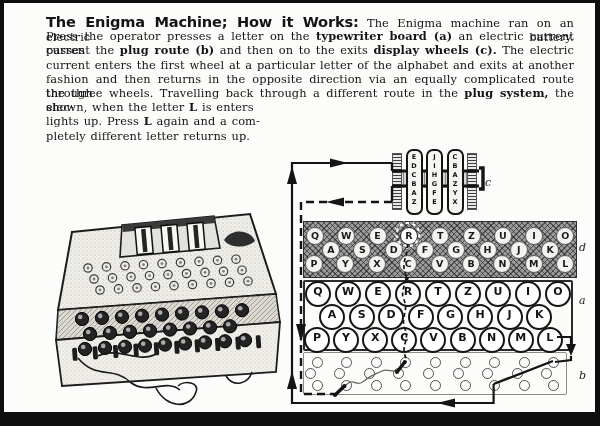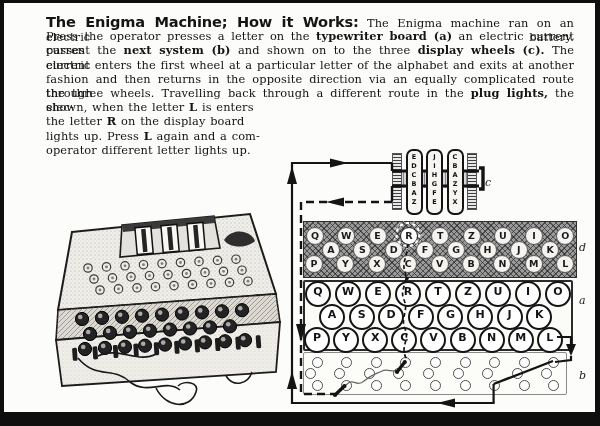--- a/index.html
+++ b/index.html
@@ -49,28 +49,27 @@
   .machine{position:absolute;left:38px;top:198px;z-index:1;}
 </style>
 </head>
 <body>
 
 <div class="page">
 
   <div class="article" id="article">
       <div class="line j"><span class="seg-h ">The Enigma Machine; How it Works:</span><span class=""> The Enigma machine ran on an electric battery.</span></div>
       <div class="line j"><span class="">Press the operator presses a letter on the </span><span class="seg-b">typewriter board (a)</span><span class=""> an electric current passes</span></div>
-      <div class="line j"><span class="">current the </span><span class="seg-b">next system (b)</span><span class=""> and shown on to the three </span><span class="seg-b">display wheels (c).</span><span class=""> The electric</span></div>
+      <div class="line j"><span class="">current the </span><span class="seg-b">plug route (b)</span><span class=""> and then on to the exits </span><span class="seg-b">display wheels (c).</span><span class=""> The electric</span></div>
       <div class="line j"><span class="">current enters the first wheel at a particular letter of the alphabet and exits at another</span></div>
       <div class="line j"><span class="">fashion and then returns in the opposite direction via an equally complicated route through</span></div>
-      <div class="line j"><span class="">the three wheels. Travelling back through a different route in the </span><span class="seg-b">plug lights,</span><span class=""> the elec-</span></div>
+      <div class="line j"><span class="">the three wheels. Travelling back through a different route in the </span><span class="seg-b">plug system,</span><span class=""> the elec-</span></div>
       <div class="line"><span class="">shown, when the letter </span><span class="seg-b">L</span><span class=""> is enters</span></div>
-      <div class="line"><span class="">the letter </span><span class="seg-b">R</span><span class=""> on the display board</span></div>
       <div class="line"><span class="">lights up. Press </span><span class="seg-b">L</span><span class=""> again and a com-</span></div>
-      <div class="line"><span class="">operator different letter lights up.</span></div>
+      <div class="line"><span class="">pletely different letter returns up.</span></div>
     </div>
 
   <svg class="machine" width="252" height="222" viewBox="0 0 252 222">
     <defs>
       <pattern id="stip" width="4" height="4" patternUnits="userSpaceOnUse">
         <circle cx="1" cy="1" r="0.55" fill="#6f6a61"></circle>
           <circle cx="3" cy="3" r="0.45" fill="#938d82"></circle>
       </pattern>
       <pattern id="hatchp" width="5" height="5" patternUnits="userSpaceOnUse">
         <path d="M0,5 L5,0" stroke="#7d786e" stroke-width="0.8"></path>

